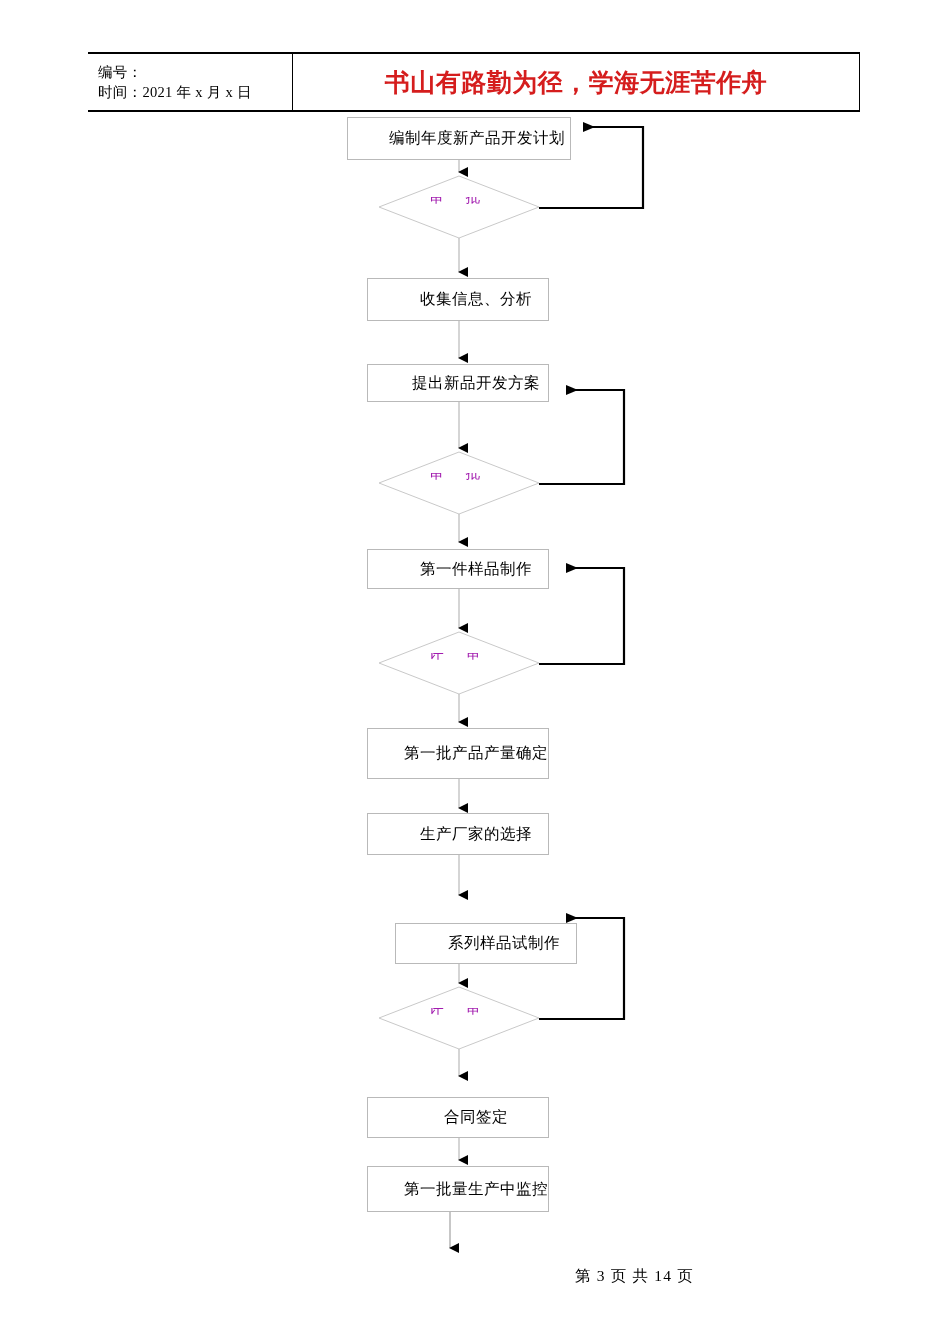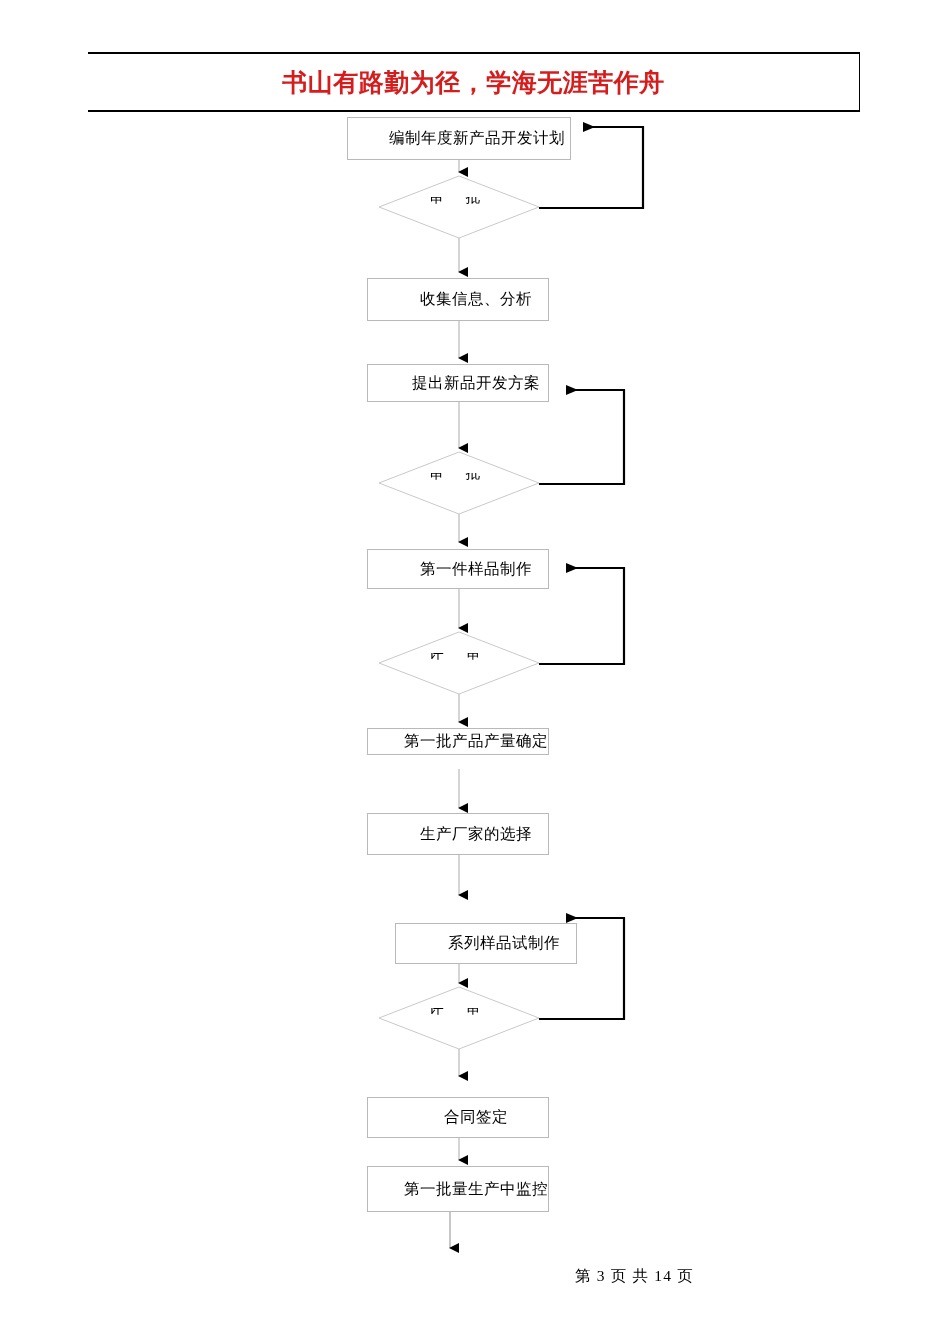--- a/index.html
+++ b/index.html
@@ -100,21 +100,21 @@
 
   
   .diamond-label {
     position: absolute;
     display: flex;
     align-items: flex-start;
     justify-content: center;
     overflow: hidden;
     font-size: 15px;
     letter-spacing: 9px;
-    color: #000000;
+    color: #a21caf;
     height: 9px;
     line-height: 9px;
   }
   .diamond-label span {
     display: block;
     margin-top: -8px;
     line-height: 17px;
   }
 
   
@@ -125,20 +125,24 @@
     font-size: 15.5px;
     letter-spacing: 1.2px;
     white-space: nowrap;
   }
 </style>
 </head>
 <body>
 
 <div class="header-table">
 
+  <div class="hdr-cell hdr-left">
+    <div class="line">编号：</div>
+    <div class="line">时间：2021 年 x 月 x 日</div>
+  </div>
 
   <div class="hdr-cell hdr-mid">
     <div class="slogan">书山有路勤为径，学海无涯苦作舟</div>
   </div>
 
 </div>
 
 <svg id="flow-canvas" viewBox="0 0 950 1344" xmlns="http://www.w3.org/2000/svg">
   <defs>
     <marker id="arrowDown" markerWidth="12" markerHeight="12" refX="5" refY="9" orient="auto" markerUnits="userSpaceOnUse">
@@ -198,21 +202,21 @@
 </div>
 
 <div class="node proc" style="left:367px; top:364px; width:182px; height:38px;">
   <span>提出新品开发方案</span>
 </div>
 
 <div class="node proc" style="left:367px; top:549px; width:182px; height:40px;">
   <span>第一件样品制作</span>
 </div>
 
-<div class="node proc" style="left:367px; top:728px; width:182px; height:27px;">
+<div class="node proc" style="left:367px; top:728px; width:182px; height:51px;">
   <span>第一批产品产量确定</span>
 </div>
 
 <div class="node proc" style="left:367px; top:813px; width:182px; height:42px;">
   <span>生产厂家的选择</span>
 </div>
 
 <div class="node proc" style="left:367px; top:923px; width:182px; height:41px;margin-left:28px;">
   <span>系列样品试制作</span>
 </div>

